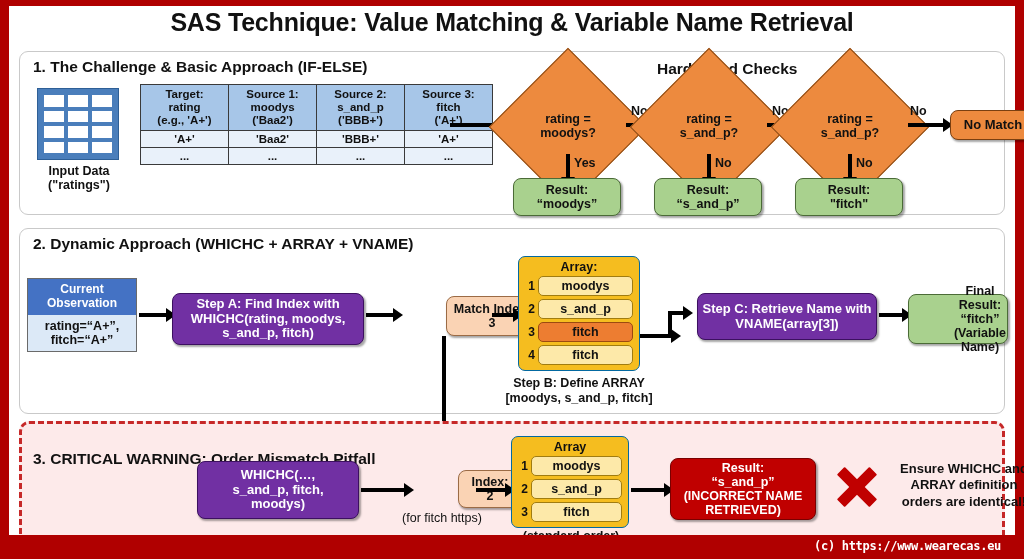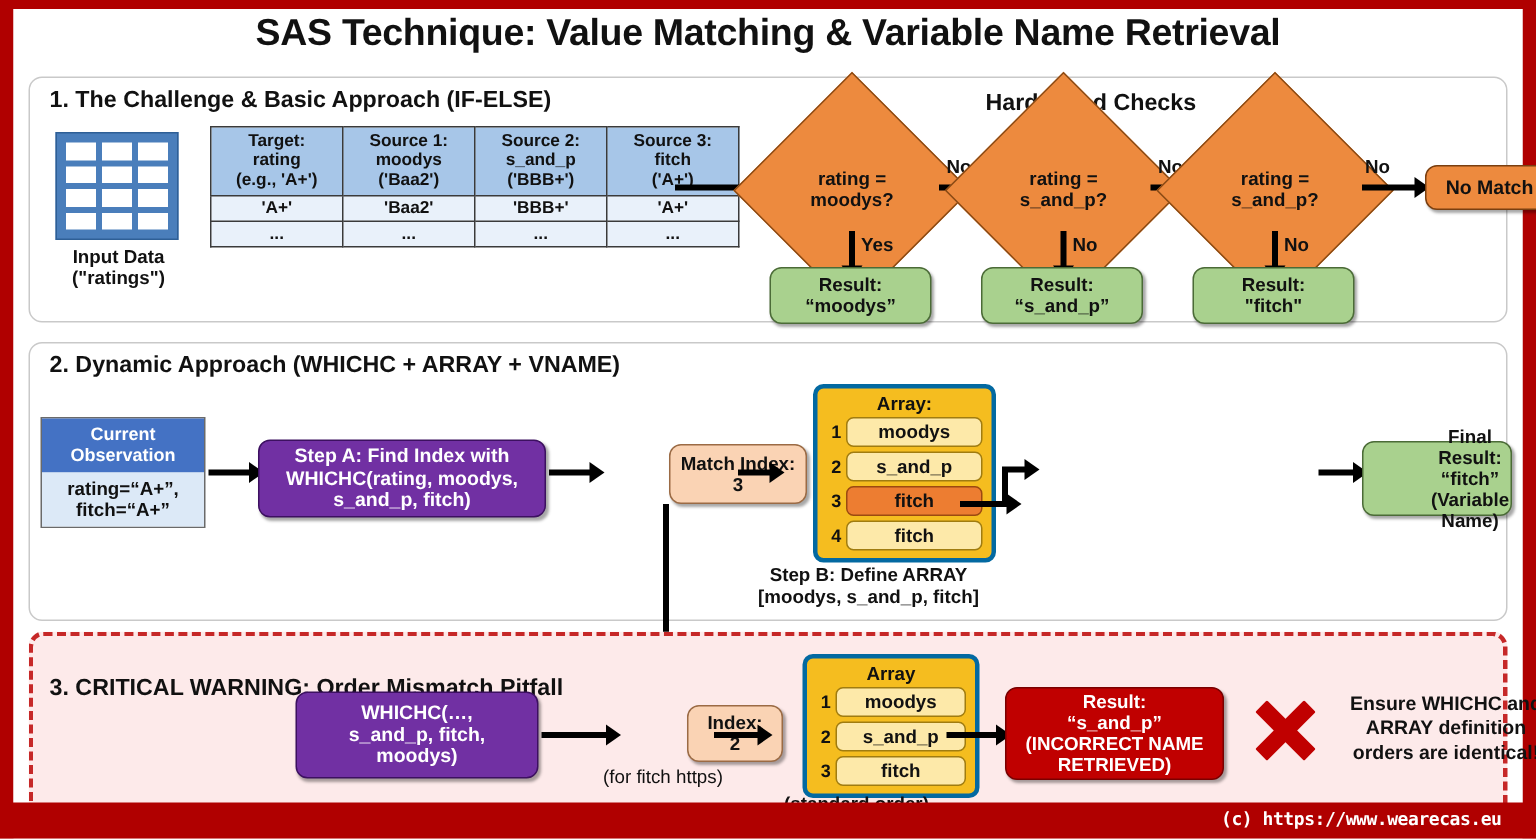--- a/index.html
+++ b/index.html
@@ -162,22 +162,22 @@
     text-align:center;padding:4px 2px;line-height:1.15;
   }
   .obs-b{
     background:#dce9f7;color:#111;font-size:12.5px;font-weight:bold;
     text-align:center;padding:4px 2px;line-height:1.15;
   }
 
   
   .arr{
     position:absolute;box-sizing:border-box;
-    background:#f5bd1f;border:3px solid #0369a1;
-    border-radius:7px;padding:3px 6px 5px 6px;margin-left:24px;
+    background:#f5bd1f;border:1px solid #0369a1;
+    border-radius:7px;padding:3px 6px 5px 6px;
   }
   .arr-t{
     text-align:center;font-size:12.5px;font-weight:bold;color:#111;
     margin-bottom:2px;
   }
   .arr-row{display:flex;align-items:center;margin-bottom:3px;}
   .arr-idx{
     width:13px;font-size:12px;font-weight:bold;color:#111;text-align:center;
   }
   .arr-cell{
@@ -339,20 +339,21 @@
       <div class="arr-cell">fitch</div>
     </div>
   </div>
 
   <div class="caption" style="left:486px;top:370px;width:168px;">Step B: Define ARRAY<br>[moodys, s_and_p, fitch]</div>
 
   <div class="arrow-h" style="left:631px;top:328px;width:32px;"></div>
   <div style="position:absolute;left:659px;top:307px;width:4px;height:25px;background:#000;"></div>
   <div class="arrow-h" style="left:659px;top:305px;width:16px;"></div>
 
+  <div class="box rounded shadow purple" style="left:688px;top:287px;width:180px;height:47px;">Step C: Retrieve Name with<br>VNAME(array[3])</div>
 
   <div class="arrow-h" style="left:870px;top:307px;width:24px;"></div>
 
   <div class="box rounded shadow green" style="left:899px;top:288px;width:100px;height:50px;padding-left:44px;">Final Result:<br>“fitch”<br>(Variable Name)</div>
 
   <div class="arrow-v" style="left:433px;top:330px;height:122px;"></div>
 
   <div class="panel" id="panel3"></div>
   <div class="section-head" style="left:24px;top:444px;">3. CRITICAL WARNING: Order Mismatch Pitfall</div>
 

